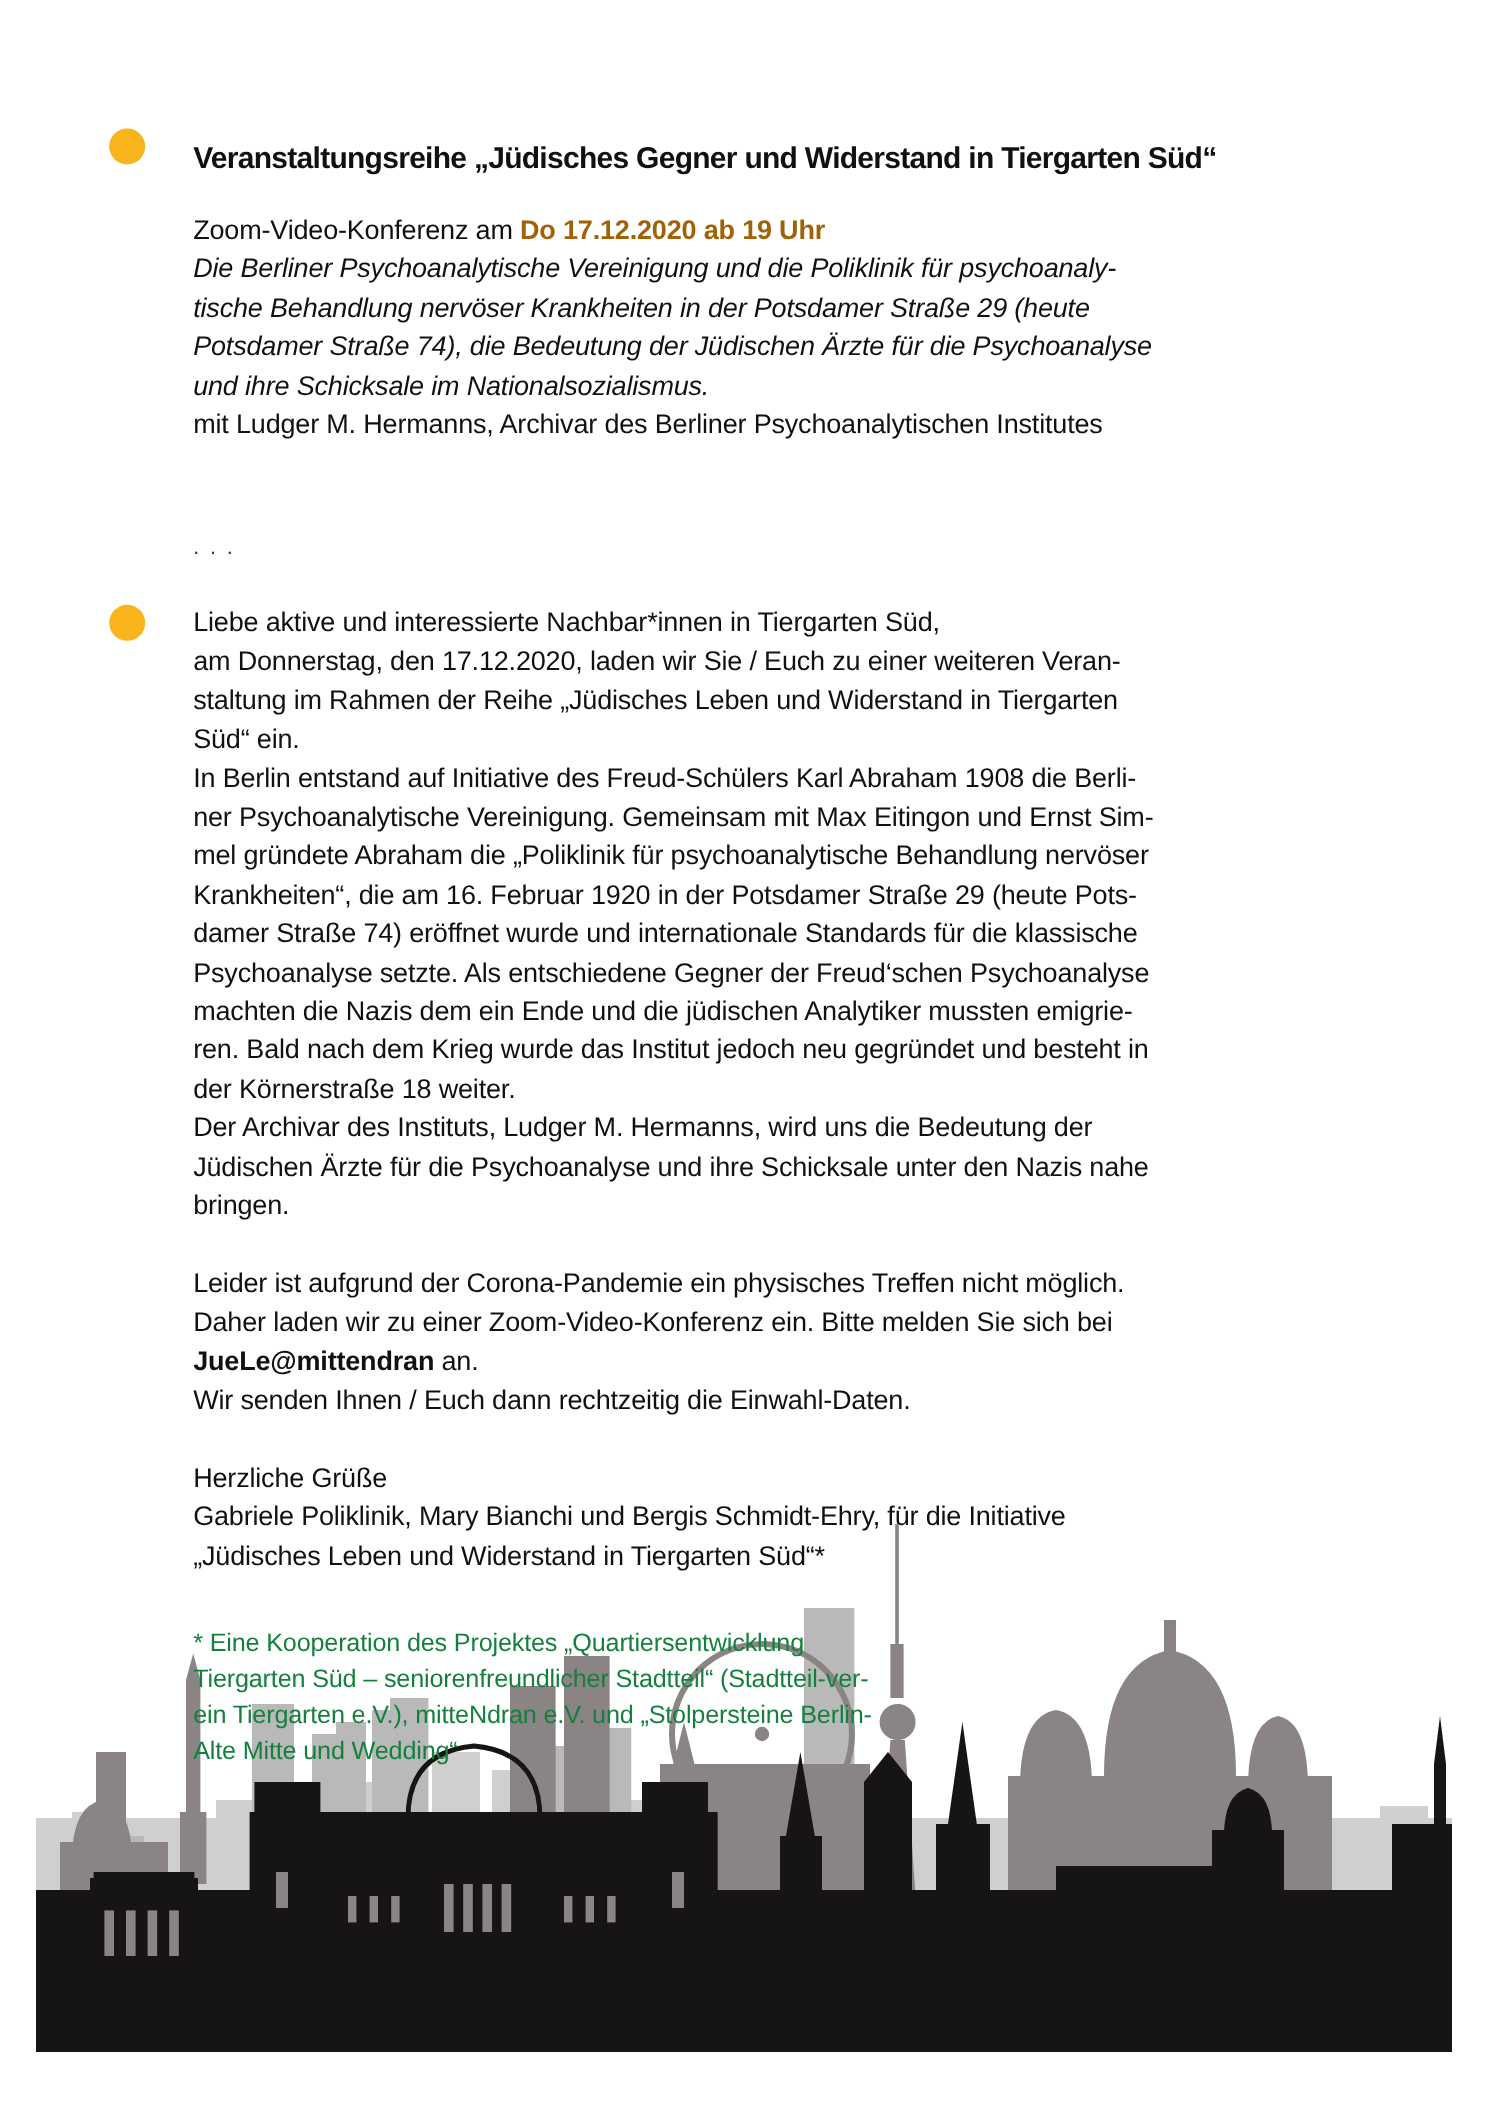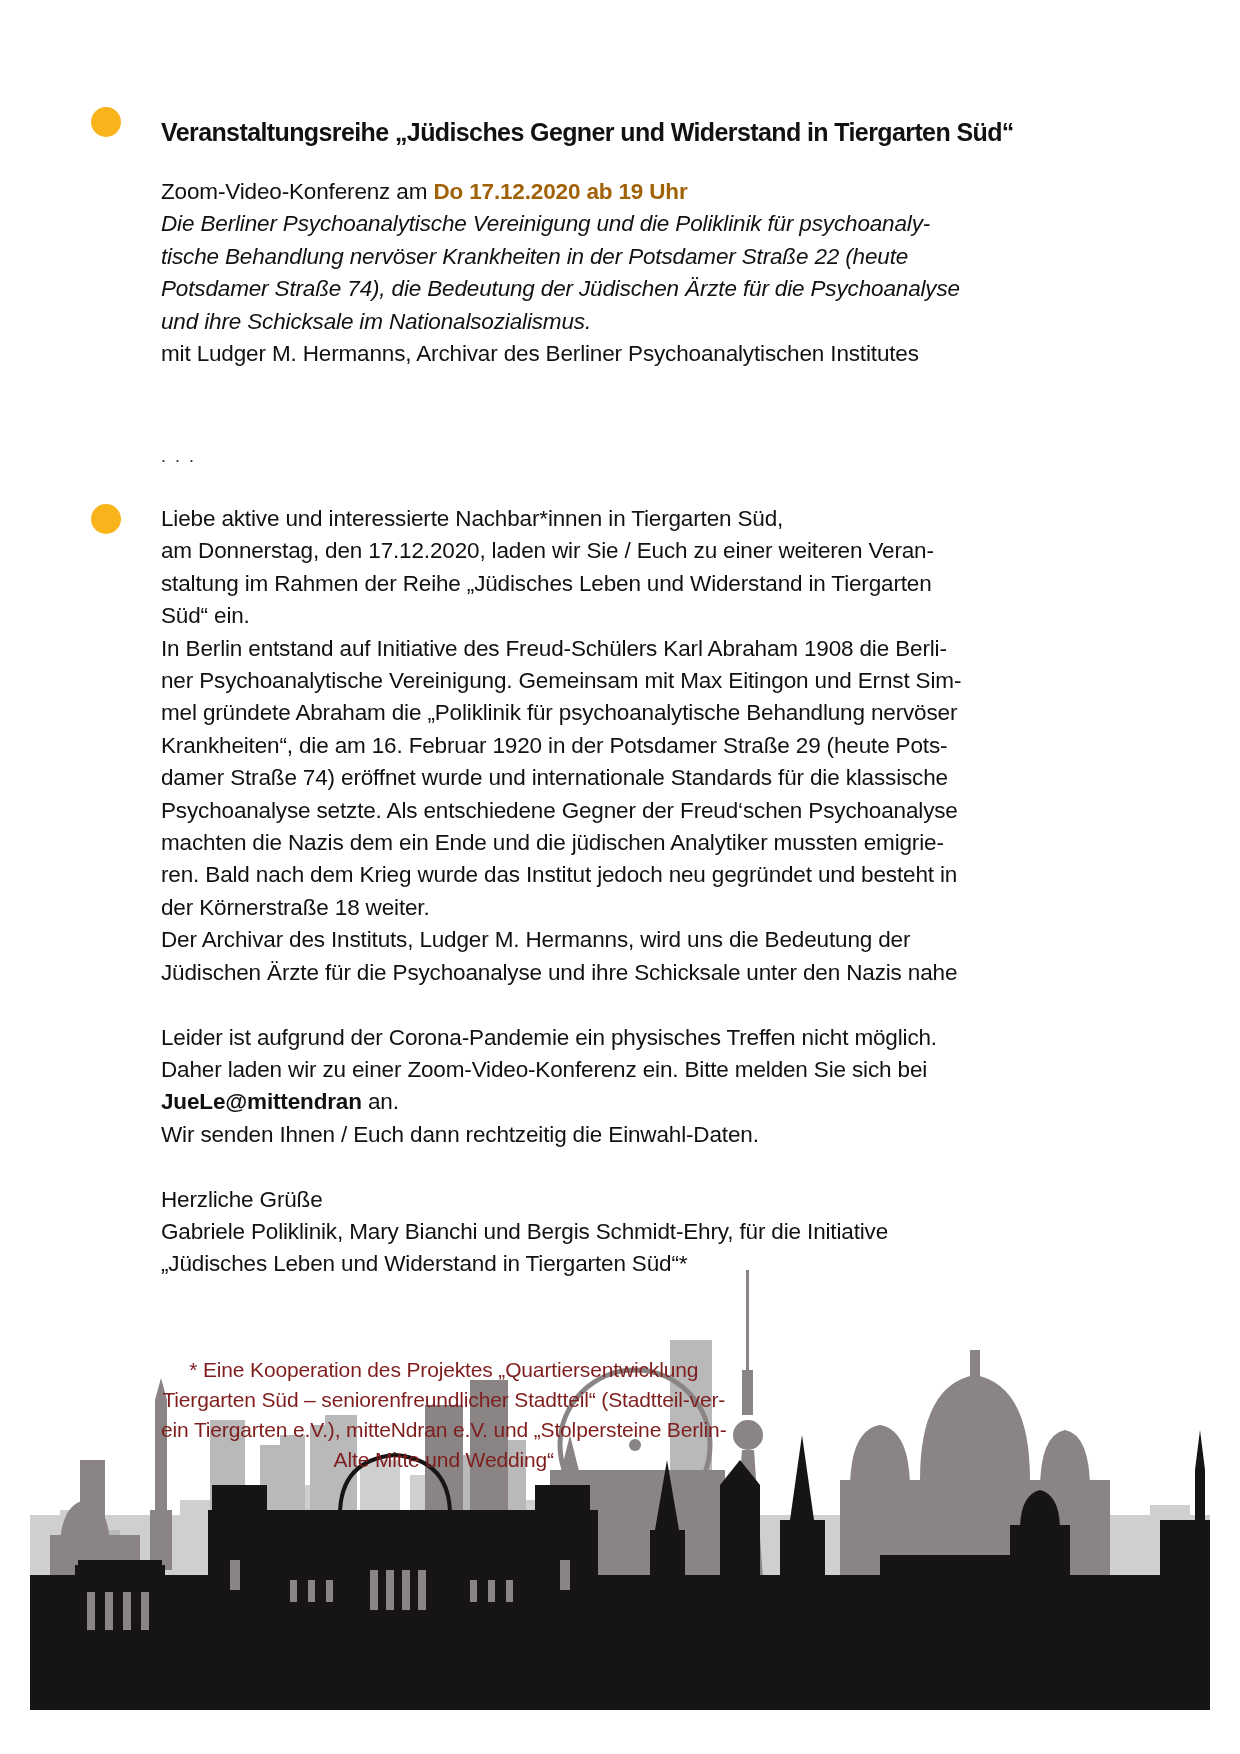--- a/index.html
+++ b/index.html
@@ -7,33 +7,33 @@
            font-family: "Liberation Sans", "DejaVu Sans", sans-serif; color: #111; }
     .bullet { position: absolute; width: 30px; height: 30px; border-radius: 50%; background: #F9B41B; }
     .block { position: absolute; left: 161px; width: 940px; font-size: 22.5px; line-height: 32.4px; }
     .line { display: block; white-space: nowrap; letter-spacing: -0.15px; }
     .headline { position: absolute; left: 161px; top: 118px; font-size: 25px; font-weight: bold;
                 letter-spacing: -0.6px; white-space: nowrap; }
     .blue { color: #a16207; font-weight: bold; }
     .bold { font-weight: bold; }
     .ital { font-style: italic; }
     .dots { position: absolute; left: 161px; top: 446px; font-size: 18px; letter-spacing: 2px; color: #333; }
-    .footnote { position: absolute; left: 161px; top: 1355px; font-size: 21px; line-height: 30px; color: #7f1d1d; text-align: center; }
+    .footnote { position: absolute; left: 161px; top: 1355px; font-size: 21px; line-height: 30px; color: #15803d; }
     .skyline { position: absolute; left: 30px; top: 1270px; width: 1180px; height: 440px; }
   </style>
 </head>
 <body>
 
 <div class="bullet" style="left:91px; top:107px;"></div>
 <div class="headline">Veranstaltungsreihe „Jüdisches Gegner und Widerstand in Tiergarten Süd“</div>
 
 <div class="block" style="top:176px;">
   <span class="line"><span>Zoom-Video-Konferenz am </span><span class="blue">Do 17.12.2020 ab 19 Uhr</span></span>
   <span class="line ital">Die Berliner Psychoanalytische Vereinigung und die Poliklinik für psychoanaly-</span>
-  <span class="line ital">tische Behandlung nervöser Krankheiten in der Potsdamer Straße 22 (heute</span>
+  <span class="line ital">tische Behandlung nervöser Krankheiten in der Potsdamer Straße 29 (heute</span>
   <span class="line ital">Potsdamer Straße 74), die Bedeutung der Jüdischen Ärzte für die Psychoanalyse</span>
   <span class="line ital">und ihre Schicksale im Nationalsozialismus.</span>
   <span class="line">mit Ludger M. Hermanns, Archivar des Berliner Psychoanalytischen Institutes</span>
 </div>
 
 <div class="dots">. . .</div>
 
 <div class="bullet" style="left:91px; top:504px;"></div>
 
 <div class="block" style="top:503px;">
@@ -45,20 +45,21 @@
   <span class="line">ner Psychoanalytische Vereinigung. Gemeinsam mit Max Eitingon und Ernst Sim-</span>
   <span class="line">mel gründete Abraham die „Poliklinik für psychoanalytische Behandlung nervöser</span>
   <span class="line">Krankheiten“, die am 16. Februar 1920 in der Potsdamer Straße 29 (heute Pots-</span>
   <span class="line">damer Straße 74) eröffnet wurde und internationale Standards für die klassische</span>
   <span class="line">Psychoanalyse setzte. Als entschiedene Gegner der Freud‘schen Psychoanalyse</span>
   <span class="line">machten die Nazis dem ein Ende und die jüdischen Analytiker mussten emigrie-</span>
   <span class="line">ren. Bald nach dem Krieg wurde das Institut jedoch neu gegründet und besteht in</span>
   <span class="line">der Körnerstraße 18 weiter.</span>
   <span class="line">Der Archivar des Instituts, Ludger M. Hermanns, wird uns die Bedeutung der</span>
   <span class="line">Jüdischen Ärzte für die Psychoanalyse und ihre Schicksale unter den Nazis nahe</span>
+  <span class="line">bringen.</span>
   <span class="line">&nbsp;</span>
   <span class="line">Leider ist aufgrund der Corona-Pandemie ein physisches Treffen nicht möglich.</span>
   <span class="line">Daher laden wir zu einer Zoom-Video-Konferenz ein. Bitte melden Sie sich bei</span>
   <span class="line"><span class="bold">JueLe@mittendran</span><span> an.</span></span>
   <span class="line">Wir senden Ihnen / Euch dann rechtzeitig die Einwahl-Daten.</span>
   <span class="line">&nbsp;</span>
   <span class="line">Herzliche Grüße</span>
   <span class="line">Gabriele Poliklinik, Mary Bianchi und Bergis Schmidt-Ehry, für die Initiative</span>
   <span class="line">„Jüdisches Leben und Widerstand in Tiergarten Süd“*</span>
 </div>

